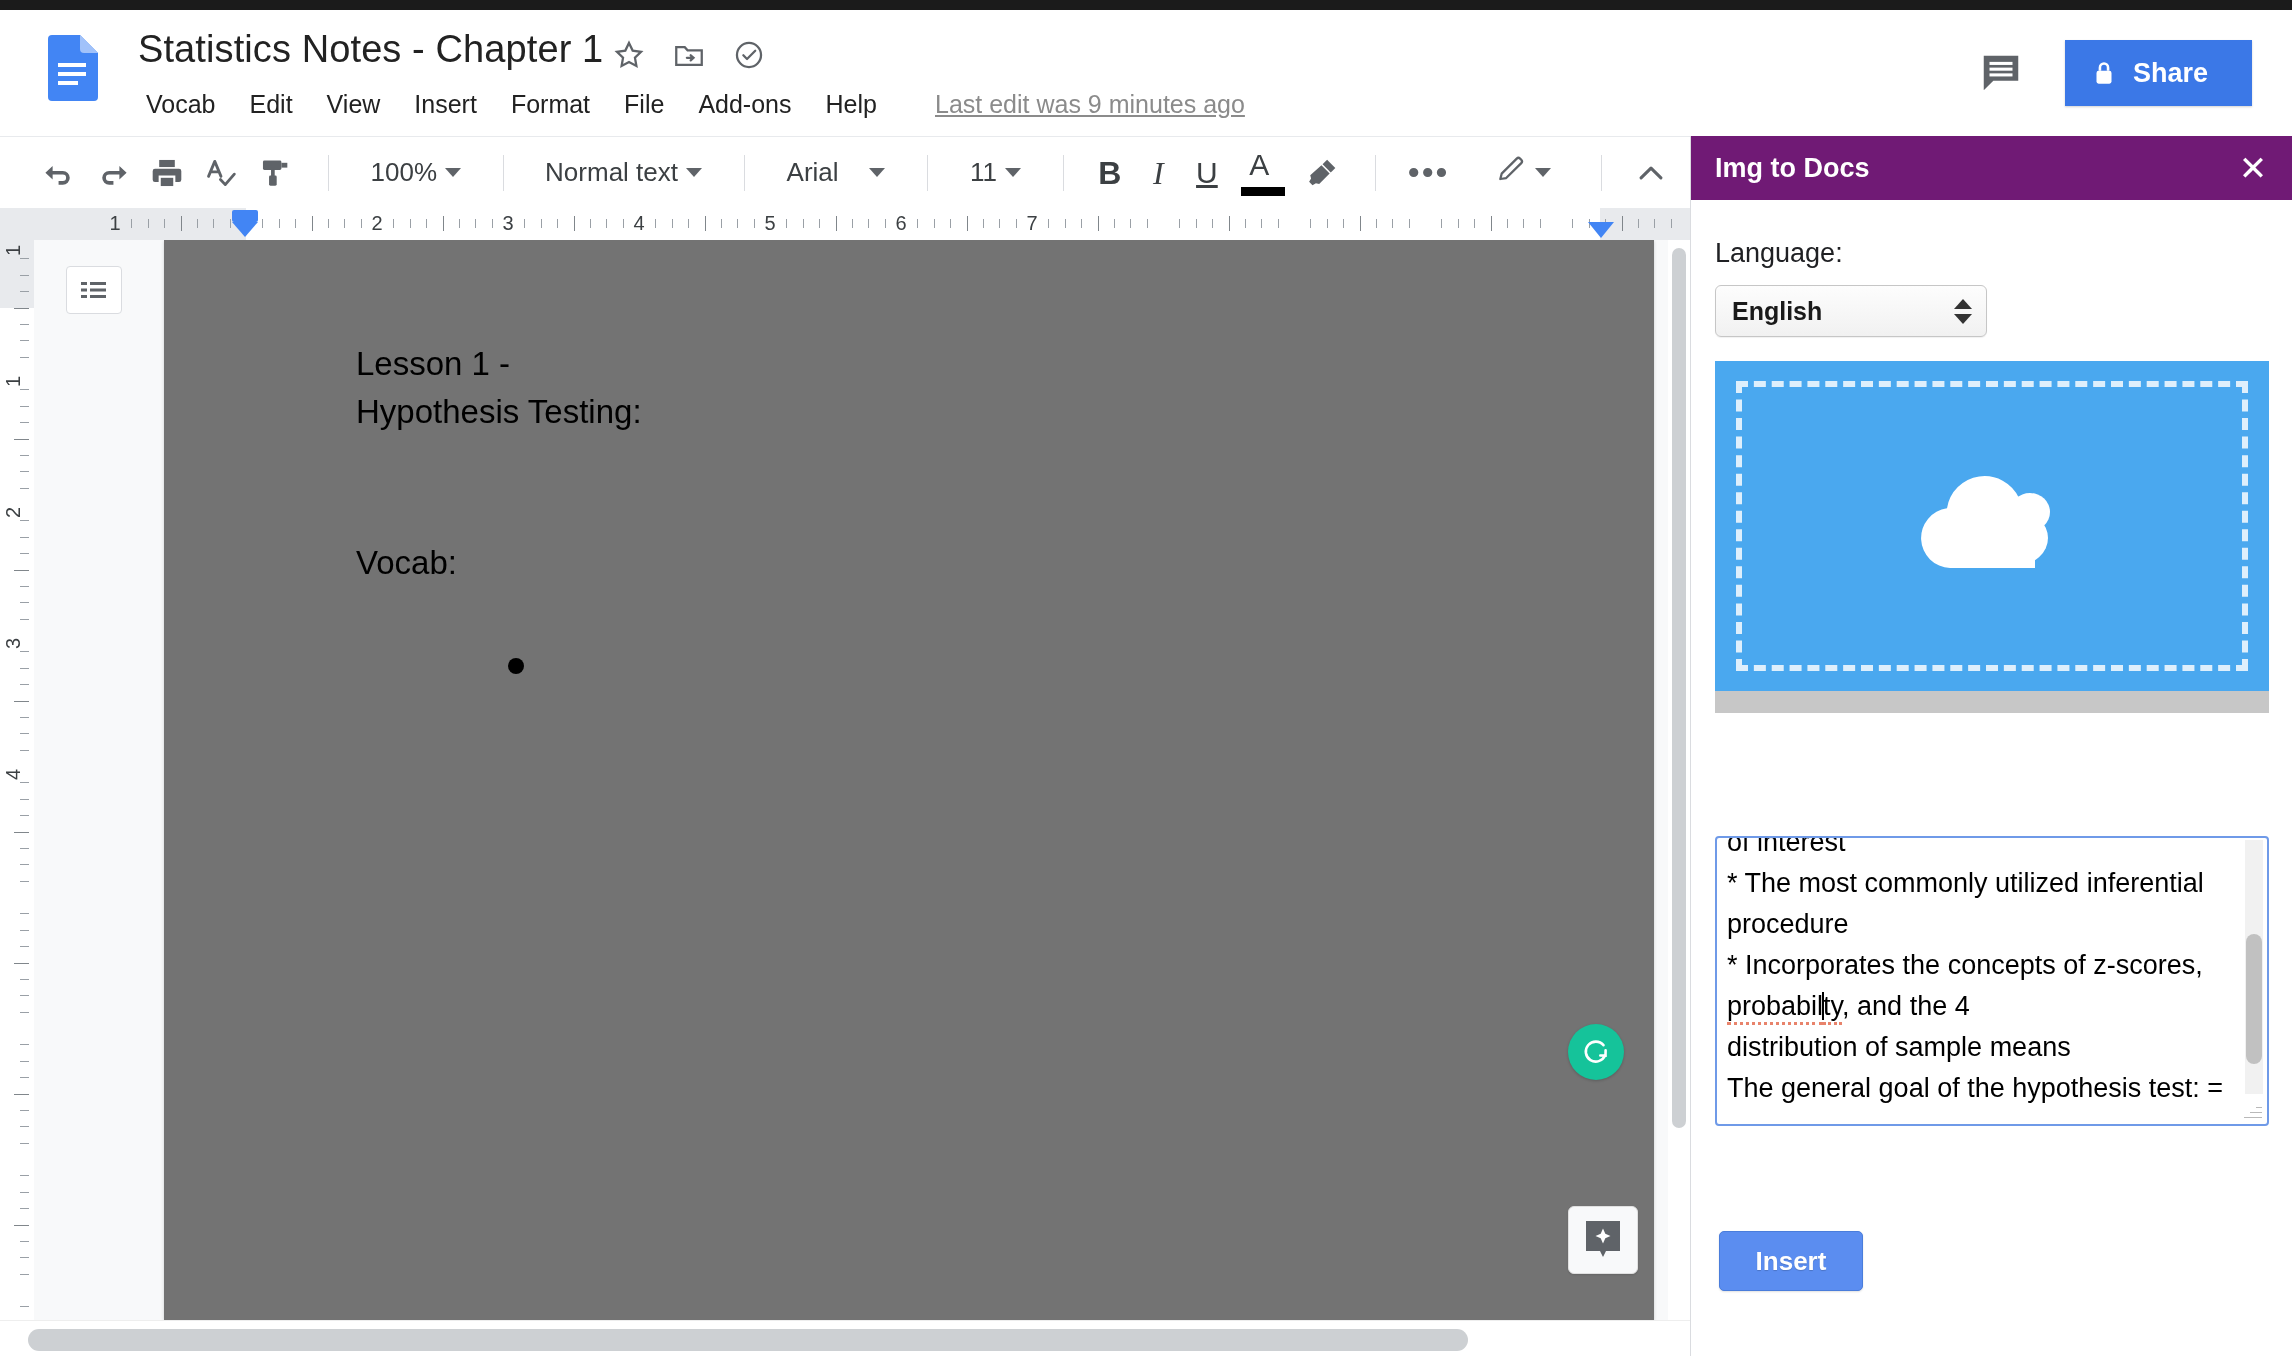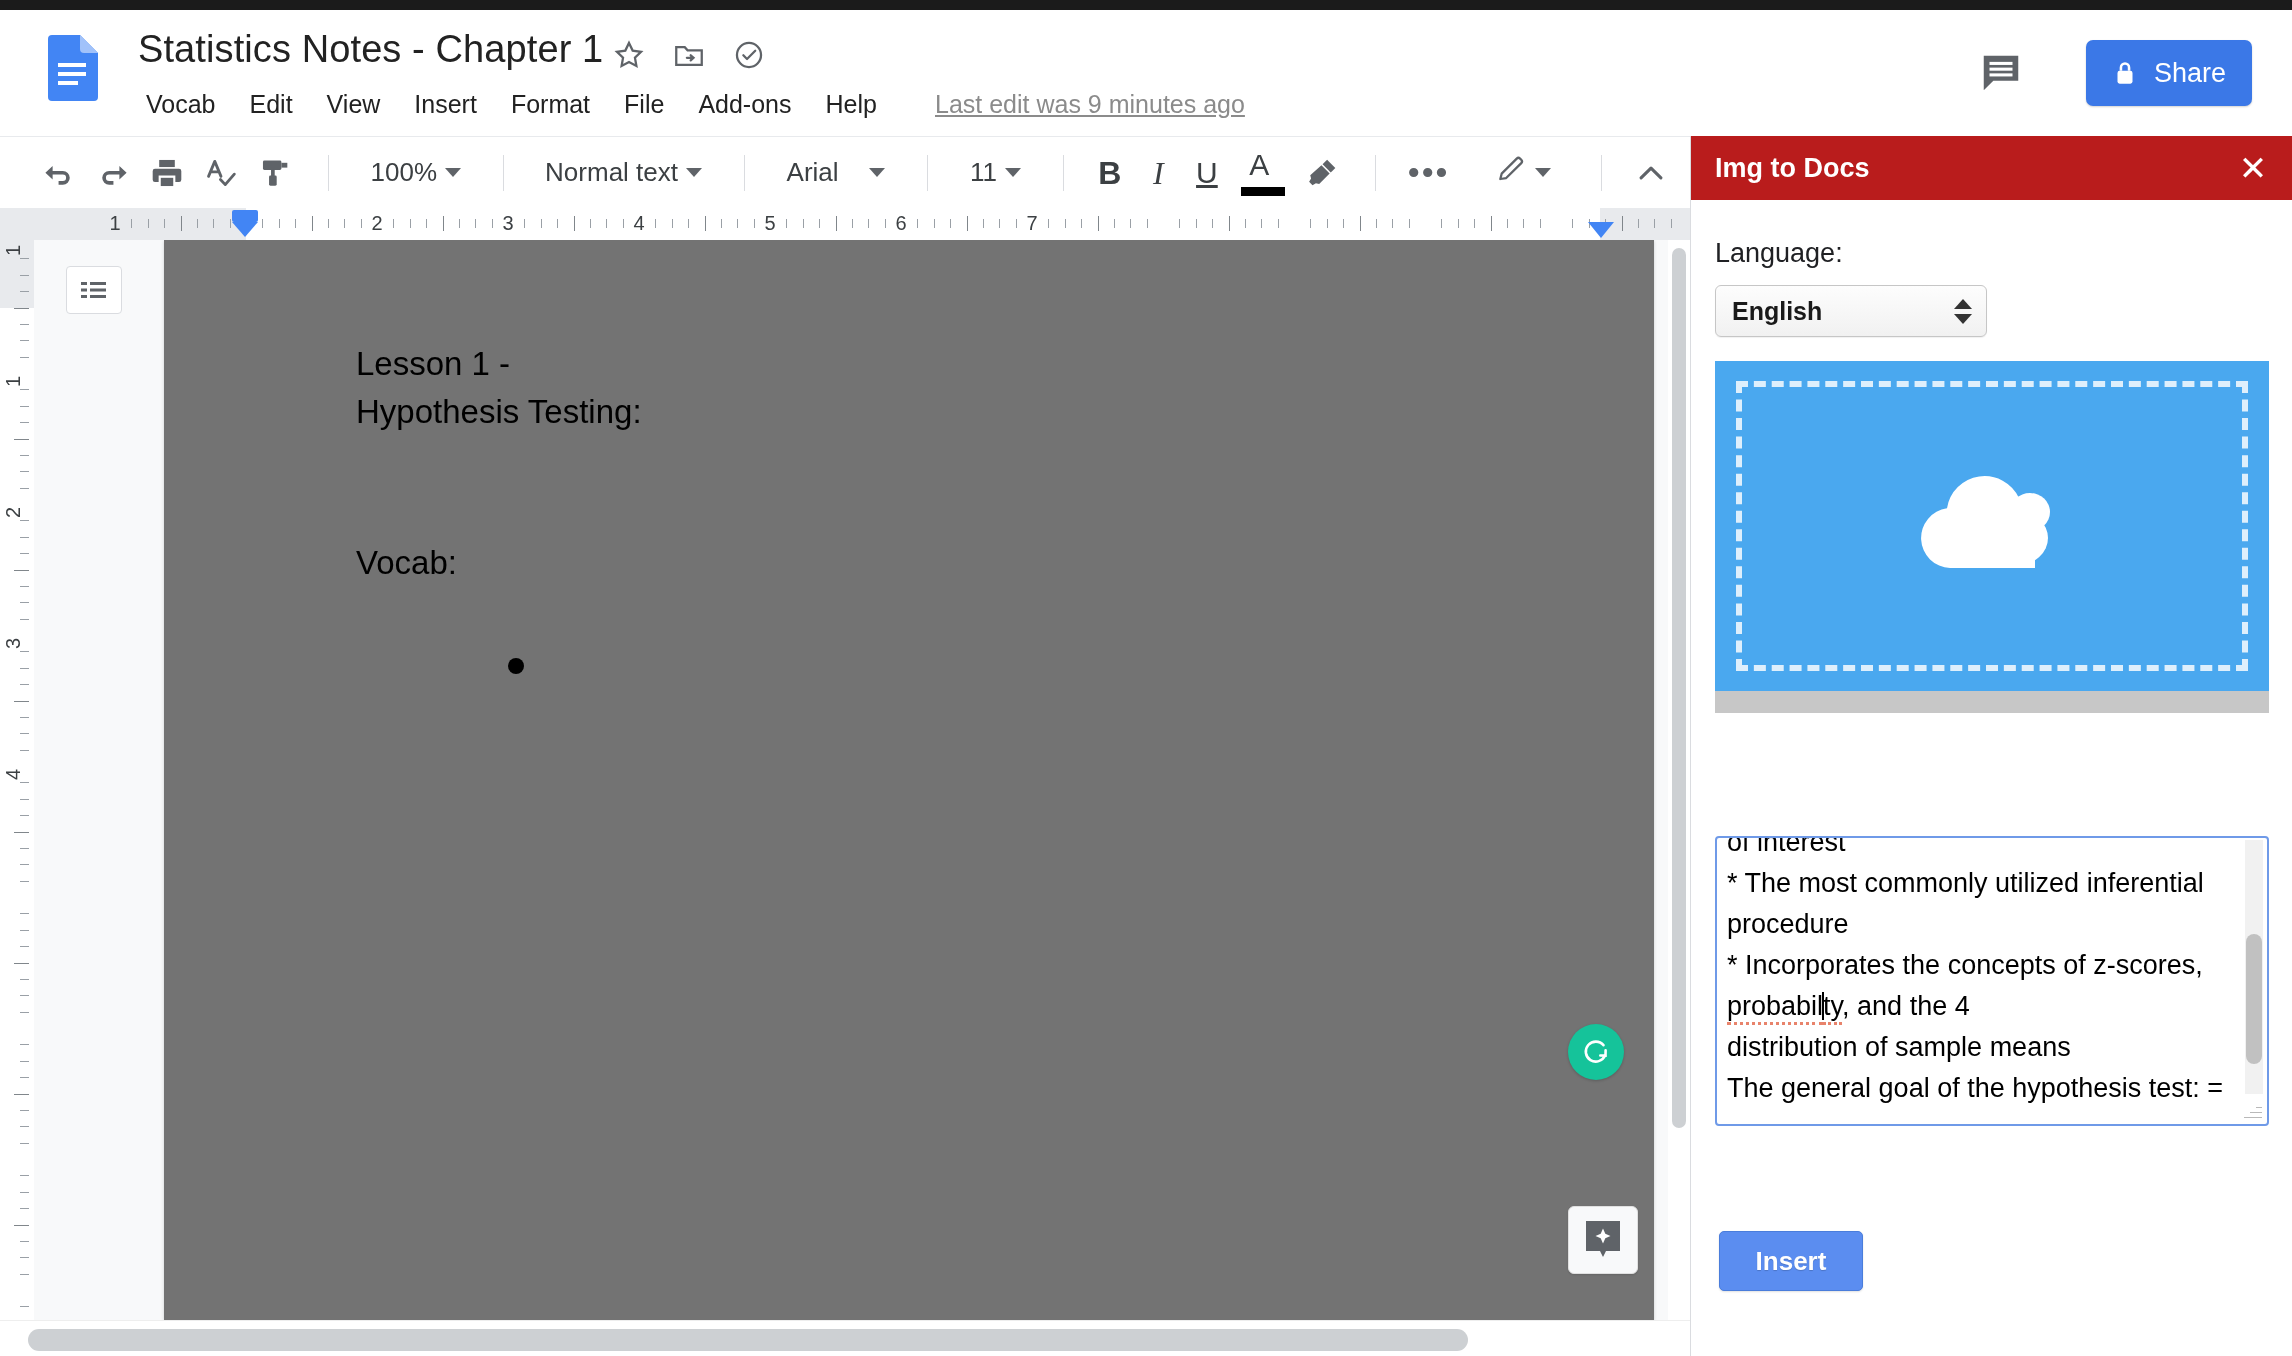--- a/index.html
+++ b/index.html
@@ -34,24 +34,24 @@
   .last-edit {
     position:absolute; left:935px; top:80px;
     font-size:25px; color:#8b8b8b; text-decoration:underline; white-space:nowrap;
   }
 
   .comment-btn { position:absolute; right:268px; top:40px; width:46px; height:46px; color:#5f6368; }
   .comment-btn svg { width:46px; height:46px; display:block; }
 
   .share-btn {
     position:absolute; right:40px; top:30px;
-    height:66px; padding:0 26px 0 26px;
-    background:#3b78e7; border-radius:7px;
+    height:66px; padding:0 44px 0 26px;
+    background:#3b78e7; border-radius:0;
     display:flex; align-items:center; gap:16px;
-    color:#fff; font-size:27px; font-weight:normal;
+    color:#fff; font-size:27px; font-weight:bold;
     box-shadow:0 1px 2px rgba(0,0,0,0.18);
   }
   .share-btn .lock svg { width:26px; height:30px; display:block; }
 
   
   .toolbar {
     position:absolute; top:136px; left:0; width:1690px; height:72px;
     background:#fff; border-top:1px solid #e8eaed;
     display:flex; align-items:center; padding-left:42px; gap:16px;
   }
@@ -141,21 +141,21 @@
 
   .hscroll-track { position:absolute; bottom:0; left:0; width:1690px; height:36px; background:#fff; border-top:1px solid #eee; }
   .hscroll-thumb { position:absolute; top:8px; left:28px; width:1440px; height:22px; background:#cdd0d3; border-radius:11px; }
 
   
   .sidebar {
     position:absolute; top:136px; right:0; width:602px; height:1220px;
     background:#fff; border-left:1px solid #dadce0;
   }
   .sb-header {
-    height:64px; background:#b91c1c; display:flex; align-items:center;
+    height:64px; background:#701a75; display:flex; align-items:center;
     padding:0 22px 0 24px; justify-content:space-between;
   }
   .sb-title { color:#fff; font-size:27px; font-weight:bold; }
   .sb-close { color:#fff; font-size:34px; line-height:1; font-weight:300; width:34px; text-align:center; }
 
   .sb-label { margin:38px 0 0 24px; font-size:27px; color:#202124; }
   .lang-select {
     margin:16px 0 0 24px; width:272px; height:52px;
     border:1px solid #c6c6c6; border-radius:6px;
     background:linear-gradient(#fdfdfd,#f1f1f1);

